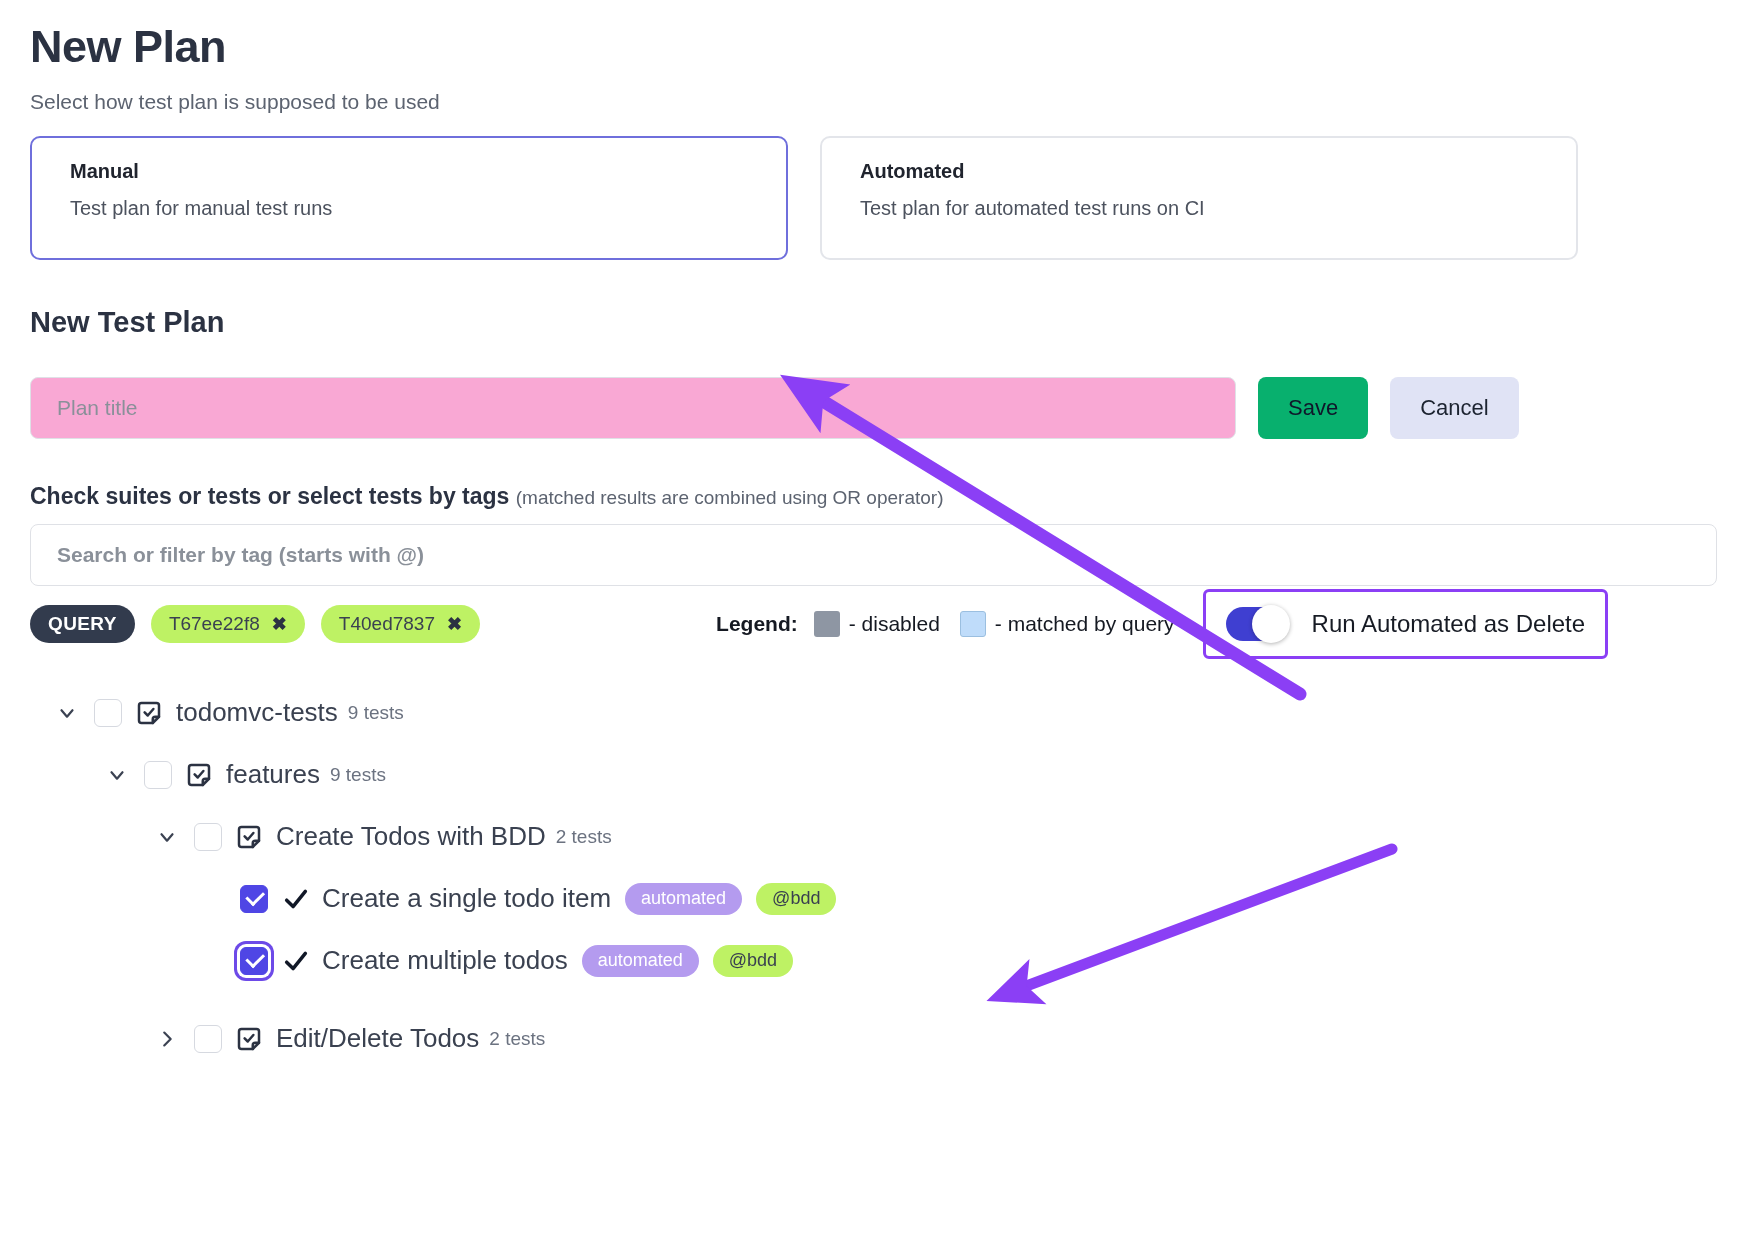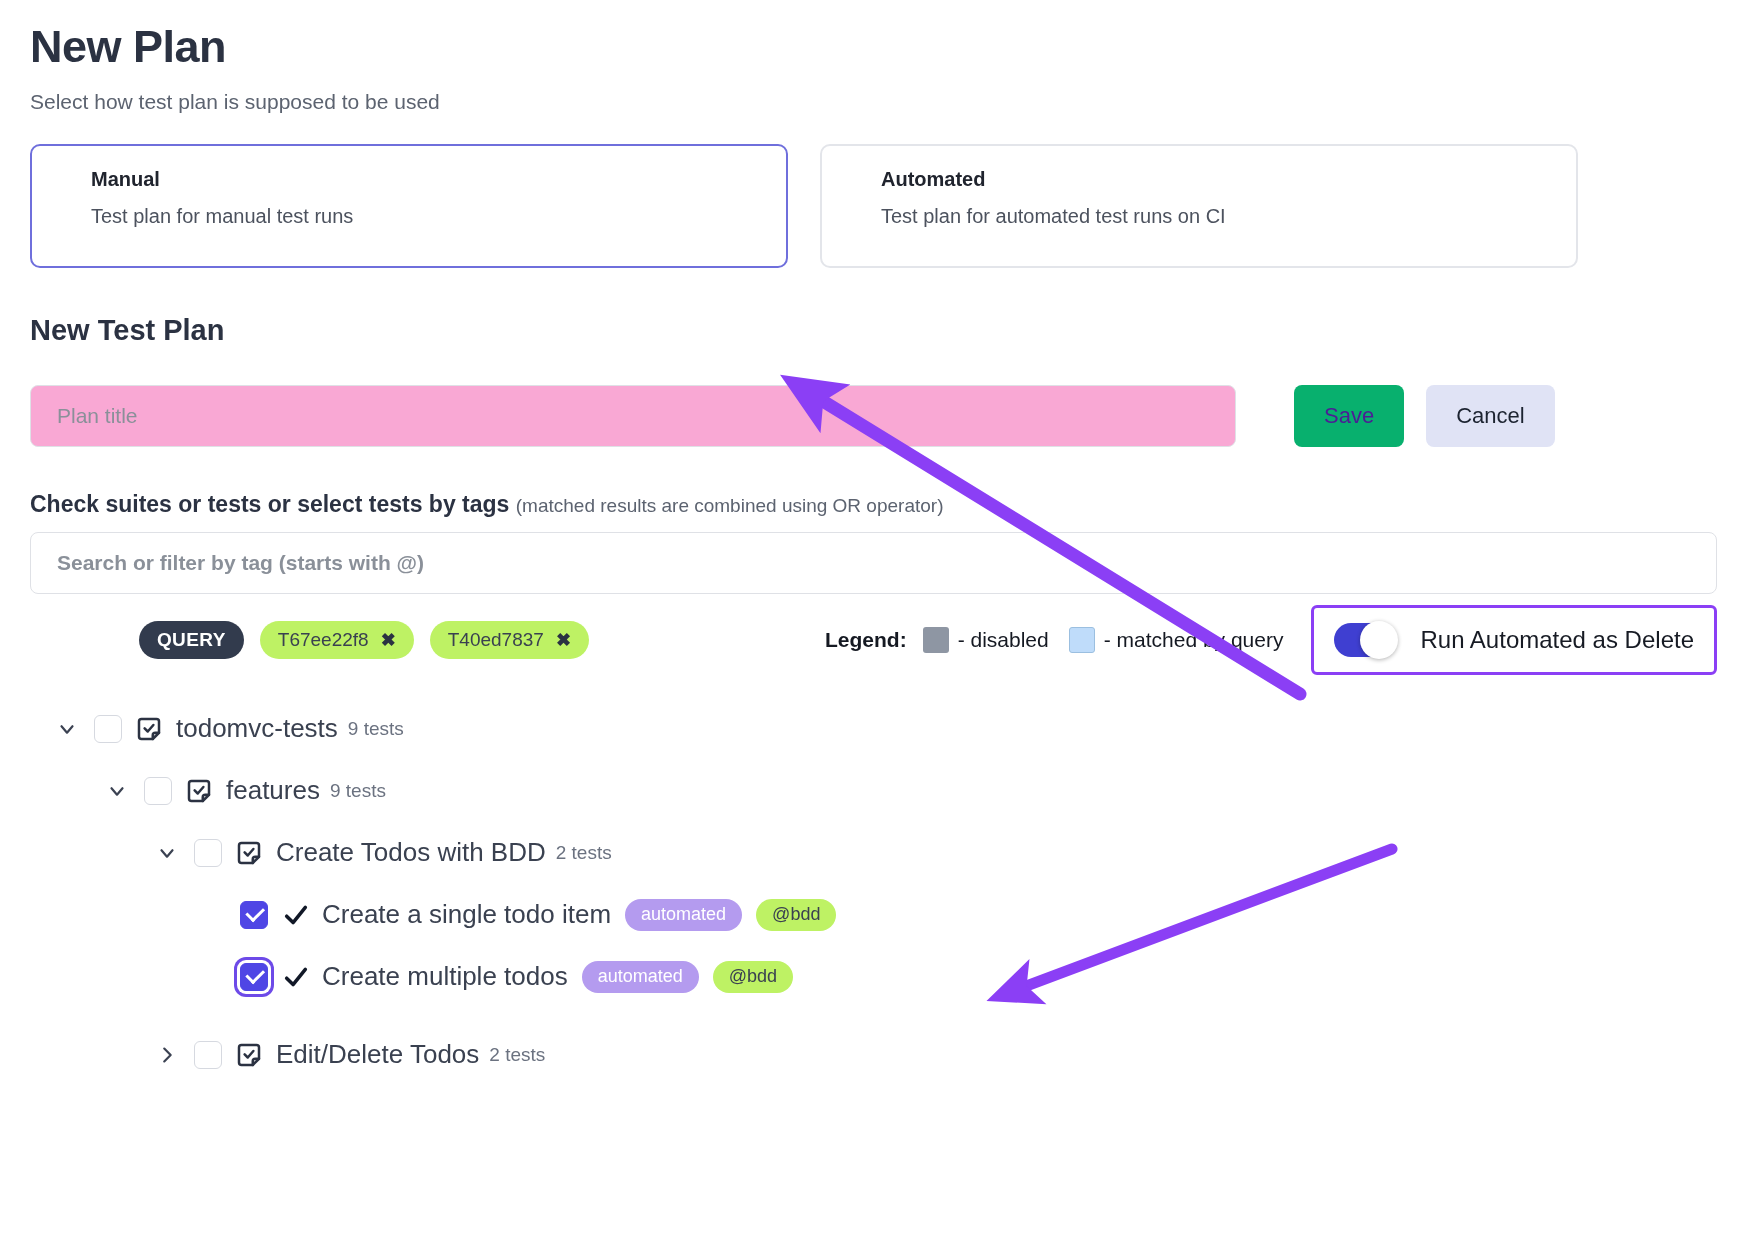--- a/index.html
+++ b/index.html
@@ -33,23 +33,22 @@
     display: flex;
     gap: 32px;
     margin-top: 22px;
   }
   .mode-card {
     width: 758px;
     height: 124px;
     border-radius: 10px;
     border: 2px solid #e3e5ea;
     background: #fff;
-    padding: 22px 38px 0 59px;
-    cursor: pointer;
-    margin-top: 8px;
+    padding: 22px 38px 0 38px;
+    cursor: pointer;
   }
   .mode-card.selected { border-color: #6f6fdc; }
   .mode-card .mc-title {
     font-size: 20px;
     font-weight: bold;
     color: #20242e;
     margin: 0 0 14px 0;
   }
   .mode-card .mc-desc {
     font-size: 20px;
@@ -87,21 +86,21 @@
   .plan-input::placeholder { color: #8a9099; }
   .btn {
     border: none;
     border-radius: 8px;
     height: 62px;
     font-size: 22px;
     cursor: pointer;
     font-family: "Liberation Sans", sans-serif;
     padding: 0 30px;
   }
-  .btn-save { background: #08b06e; color: #4c1d95; margin-left: 36px; }
+  .btn-save { background: #08b06e; color: #0f172a; }
   .btn-cancel { background: #e0e3f5; color: #1c2330; }
 
   
   .filter-label {
     margin-top: 44px;
     font-size: 23px;
     font-weight: bold;
     color: #2b3242;
   }
   .filter-label .hint {
@@ -123,23 +122,22 @@
     font-family: "Liberation Sans", sans-serif;
     outline: none;
     font-weight: bold;
   }
   .search-input::placeholder { color: #8a9099; }
 
   
   .chips-row {
     display: flex;
     align-items: center;
-    margin-top: 24px;
+    margin-top: 16px;
     height: 44px;
-    justify-content: flex-end;
   }
   .chip {
     display: inline-flex;
     align-items: center;
     height: 38px;
     border-radius: 19px;
     padding: 0 18px;
     font-size: 19px;
   }
   .chip-query {

